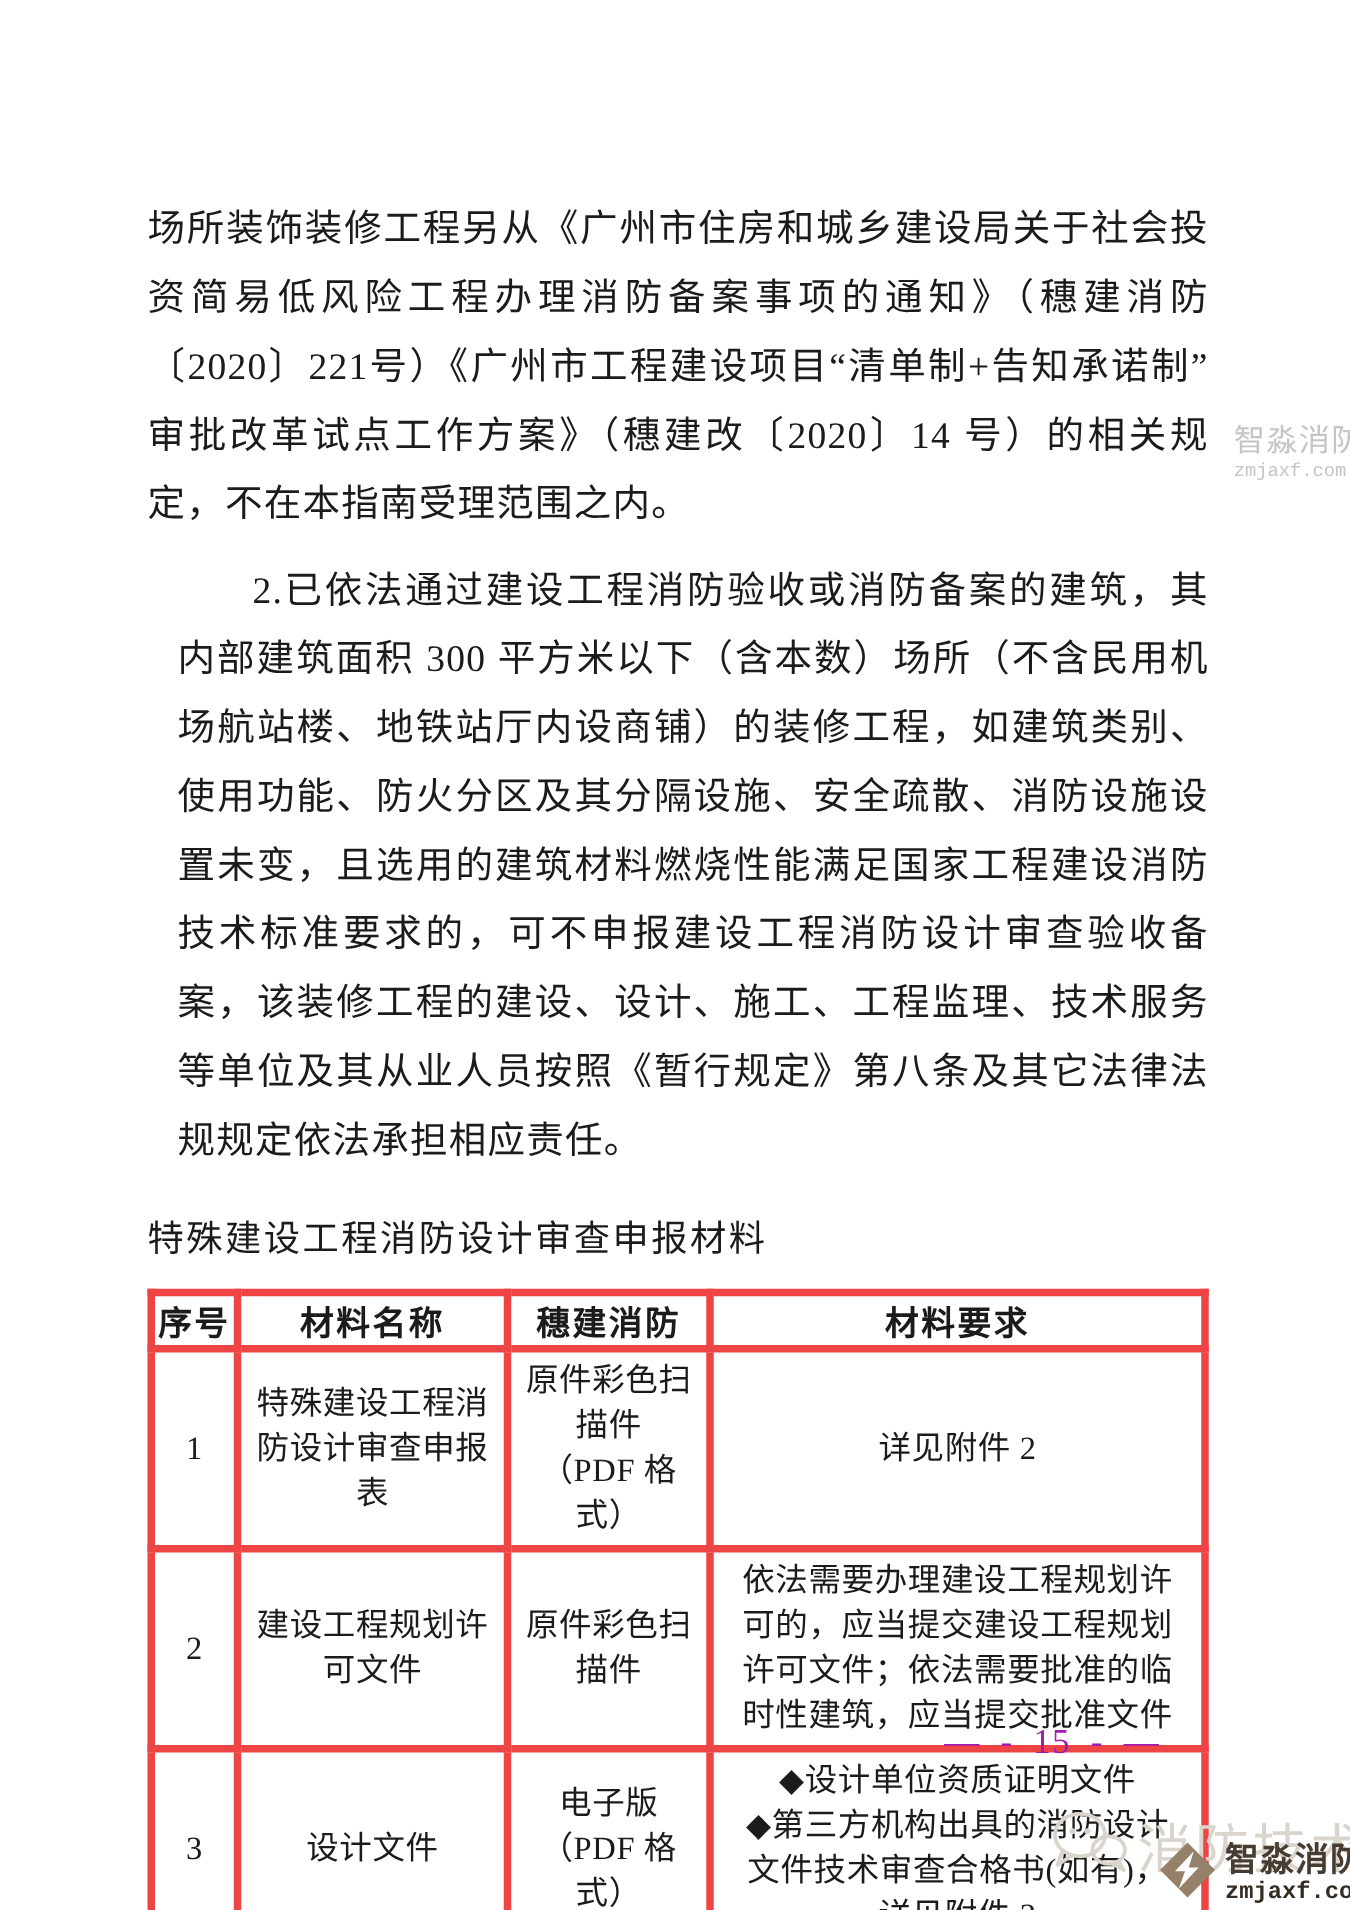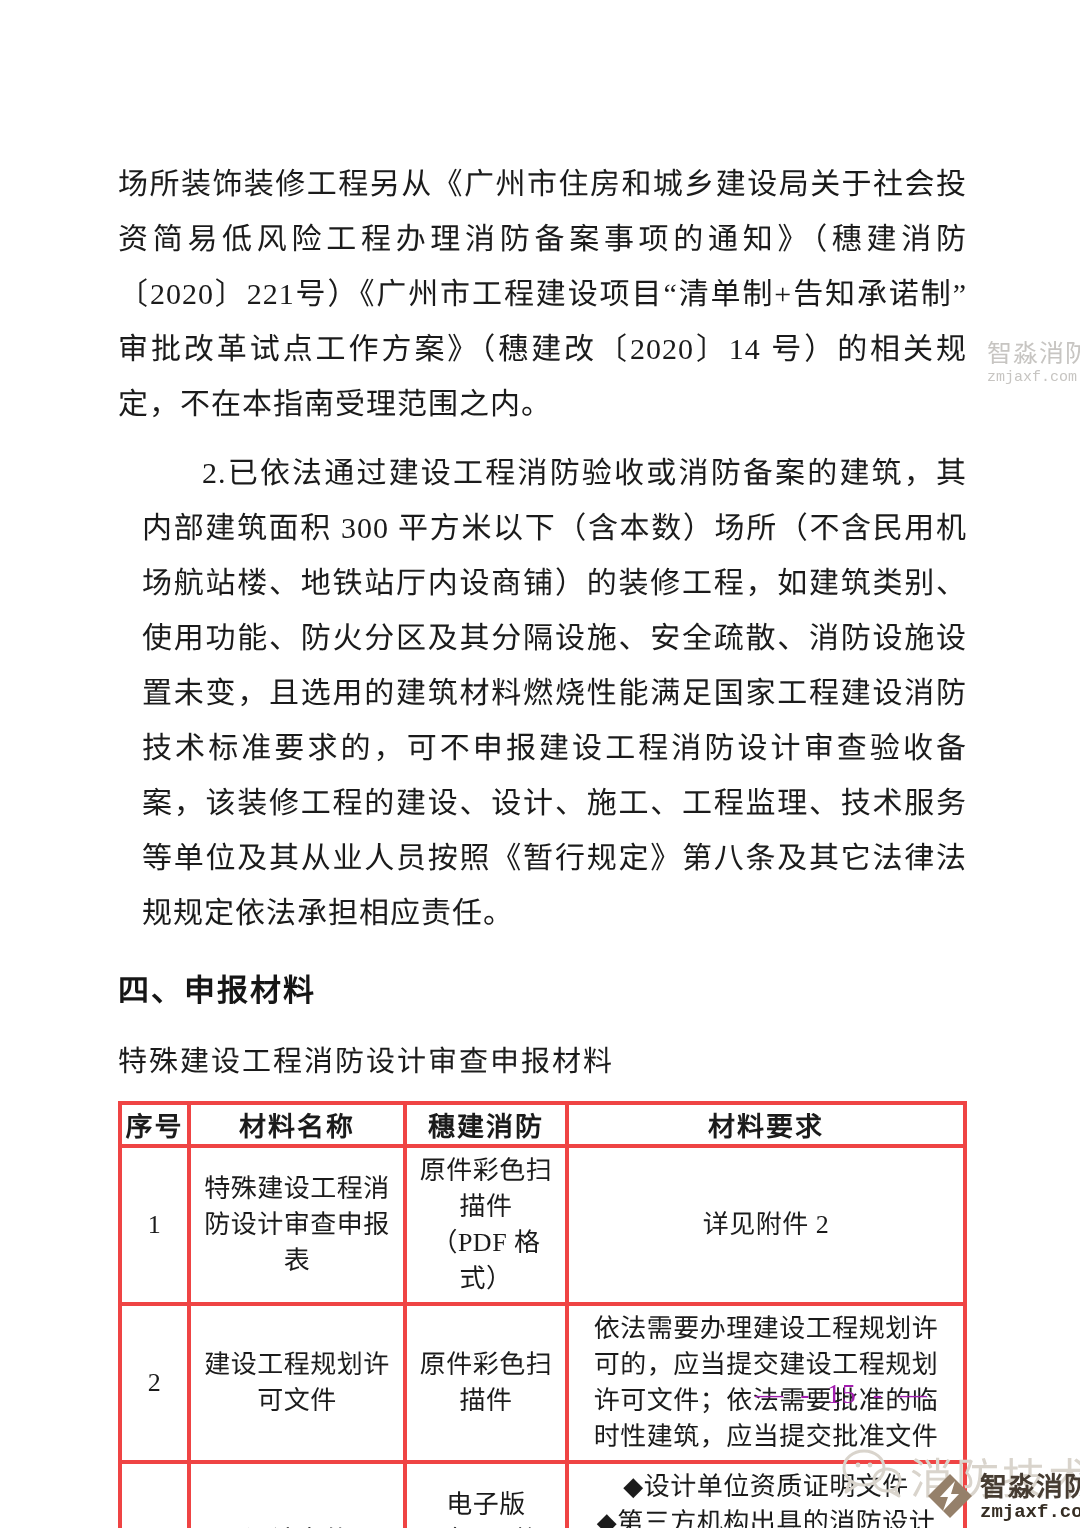--- a/index.html
+++ b/index.html
@@ -37,21 +37,21 @@
     font-size:29px;
     letter-spacing:2px;
   }
 
   table.materials {
     margin-top:22px;
     width:100%;
     border-collapse:collapse;
     table-layout:fixed;
   }
-  .materials th, .materials td { border:4px solid #ef4444; }
+  .materials th, .materials td { border:6px solid #ef4444; }
   .materials th {
     font-size:27px;
     font-weight:bold;
     height:41px;
     text-align:center;
     letter-spacing:2px;
     font-family:"Liberation Serif","DejaVu Serif",serif;
   }
   .materials td {
     font-size:26px;
@@ -139,21 +139,20 @@
 <body>
 
 <div class="page">
 
   <div class="content">
 
     <p class="para">场所装饰装修工程另从《广州市住房和城乡建设局关于社会投资简易低风险工程办理消防备案事项的通知》（穗建消防〔2020〕221号）《广州市工程建设项目“清单制+告知承诺制”审批改革试点工作方案》（穗建改〔2020〕14 号）的相关规定，不在本指南受理范围之内。</p>
 
     <p class="para indent">2.已依法通过建设工程消防验收或消防备案的建筑，其内部建筑面积 300 平方米以下（含本数）场所（不含民用机场航站楼、地铁站厅内设商铺）的装修工程，如建筑类别、使用功能、防火分区及其分隔设施、安全疏散、消防设施设置未变，且选用的建筑材料燃烧性能满足国家工程建设消防技术标准要求的，可不申报建设工程消防设计审查验收备案，该装修工程的建设、设计、施工、工程监理、技术服务等单位及其从业人员按照《暂行规定》第八条及其它法律法规规定依法承担相应责任。</p>
 
-    <h2 class="section-heading">四、申报材料</h2>
 
     <div class="table-title">特殊建设工程消防设计审查申报材料</div>
 
     <table class="materials">
       <colgroup>
         <col class="c-no">
           <col class="c-name">
           <col class="c-form">
           <col>
       </colgroup>

